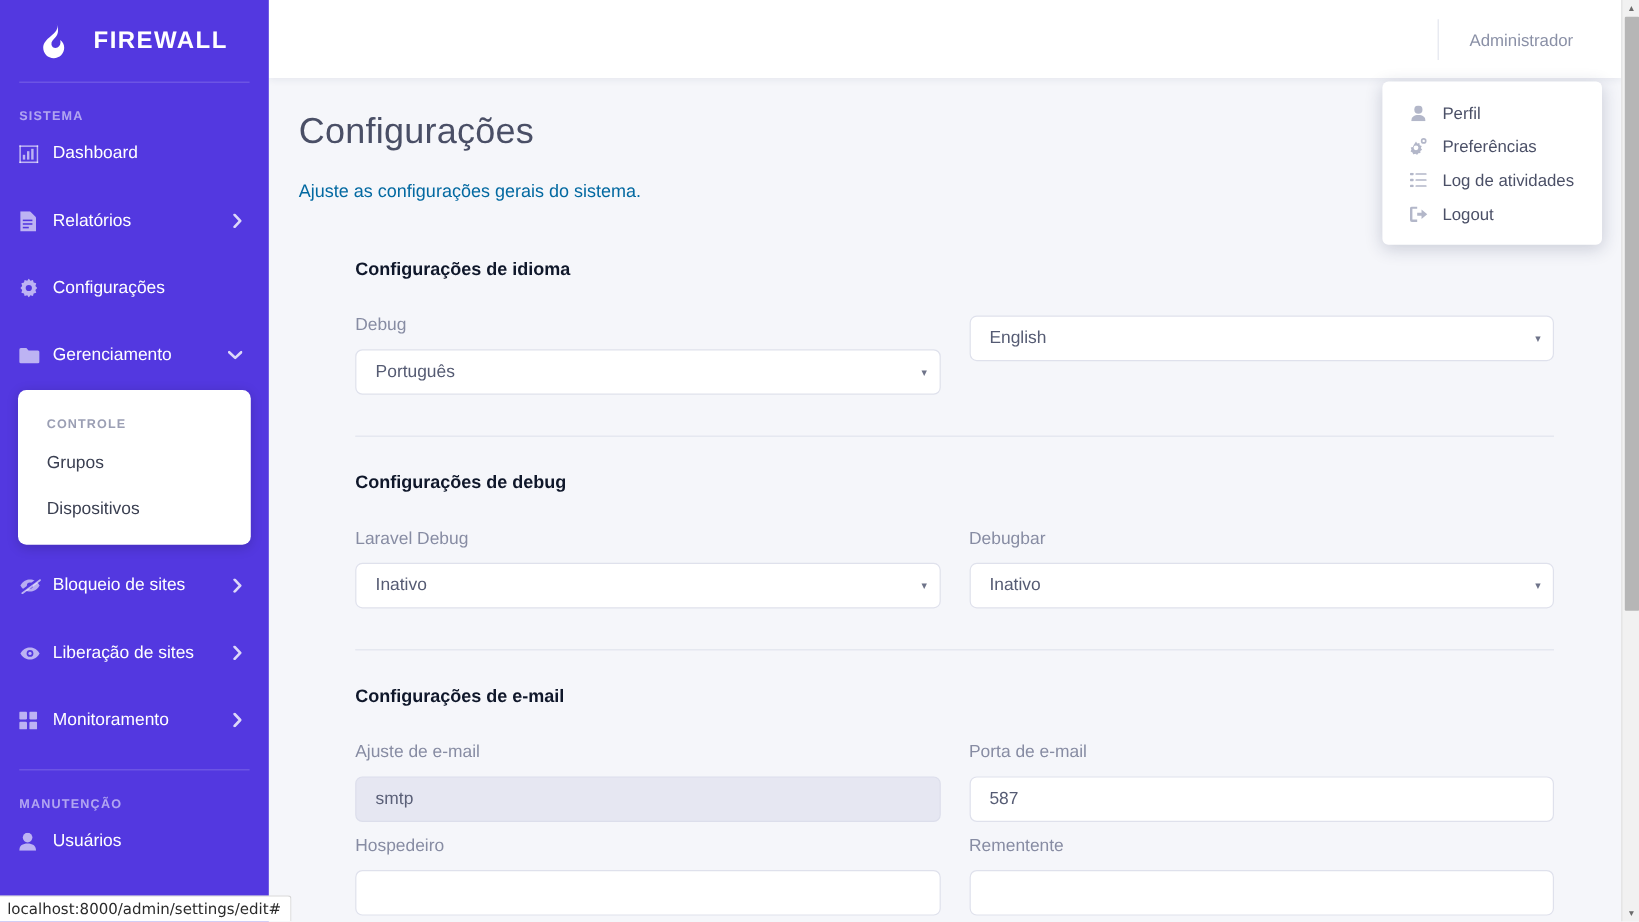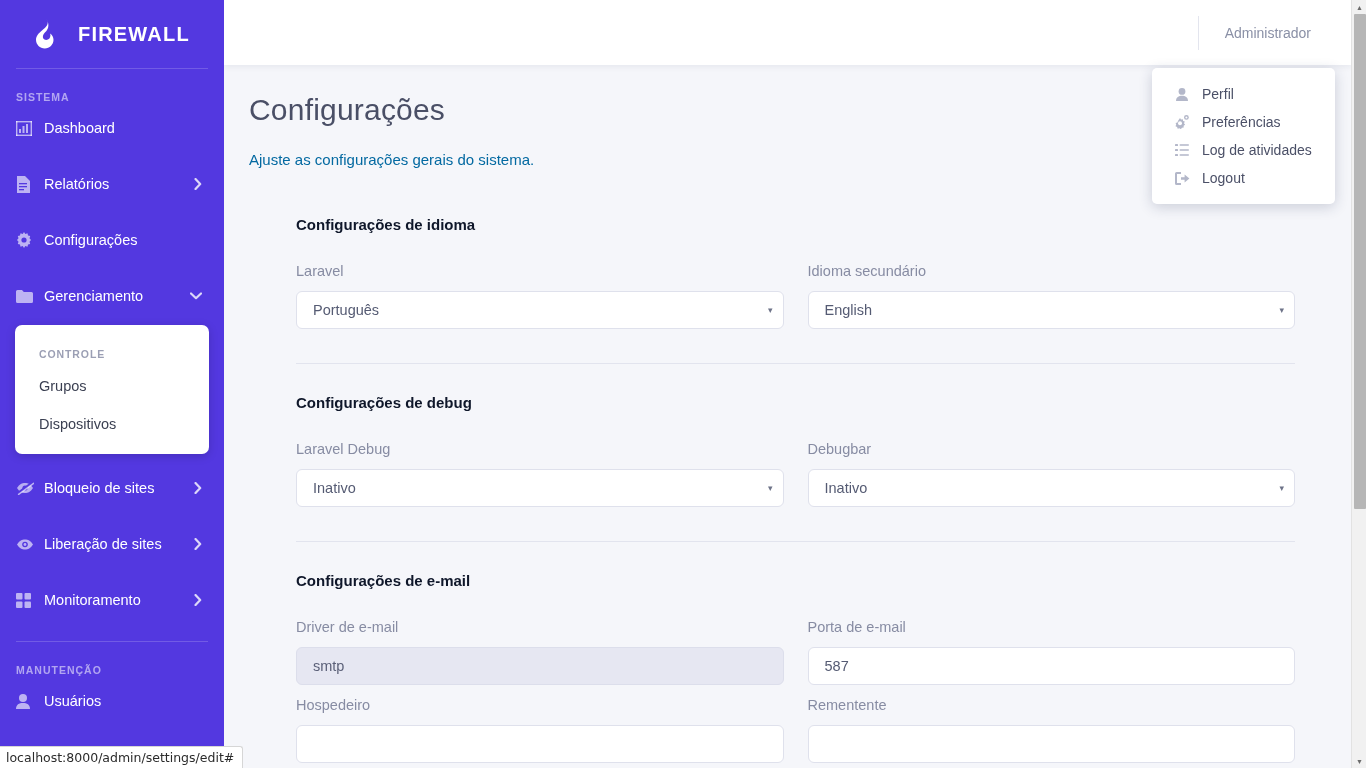--- a/index.html
+++ b/index.html
@@ -534,28 +534,27 @@
 
     <h1 class="page-title">Configurações</h1>
     <p class="page-sub">Ajuste as configurações gerais do sistema.</p>
 
     <div class="form-wrap">
 
       <section>
         <div class="section-title">Configurações de idioma</div>
         <div class="row">
           <div class="col">
-            <div class="field-label">Laravel</div>
+            <div class="field-label">Debug</div>
             <div class="select-box">
               <span>Português</span>
               <span class="caret">▾</span>
             </div>
           </div>
           <div class="col">
-            <div class="field-label">Idioma secundário</div>
             <div class="select-box">
               <span>English</span>
               <span class="caret">▾</span>
             </div>
           </div>
         </div>
       </section>
 
       <div class="divider"></div>
 
@@ -578,21 +577,21 @@
           </div>
         </div>
       </section>
 
       <div class="divider"></div>
 
       <section>
         <div class="section-title">Configurações de e-mail</div>
         <div class="row">
           <div class="col">
-            <div class="field-label">Driver de e-mail</div>
+            <div class="field-label">Ajuste de e-mail</div>
             <div class="text-box disabled">
               <span>smtp</span>
             </div>
             <div class="field-label" style="margin-top:12px;margin-bottom:12px">Hospedeiro</div>
             <div class="text-box">
               <span></span>
             </div>
           </div>
           <div class="col">
             <div class="field-label">Porta de e-mail</div>

